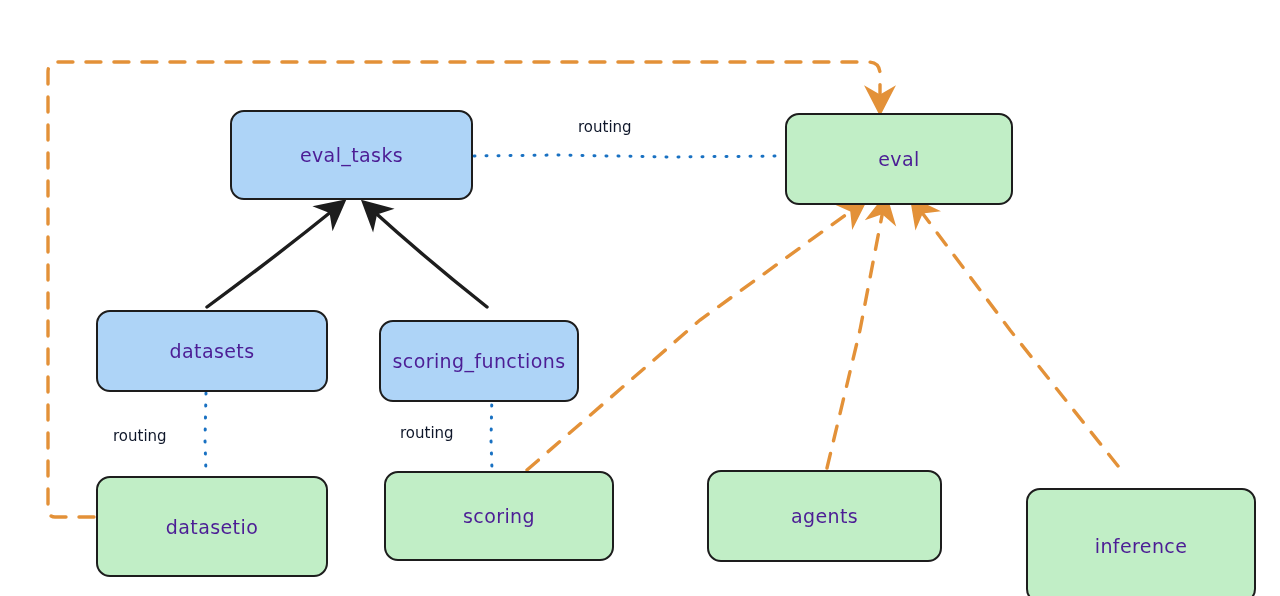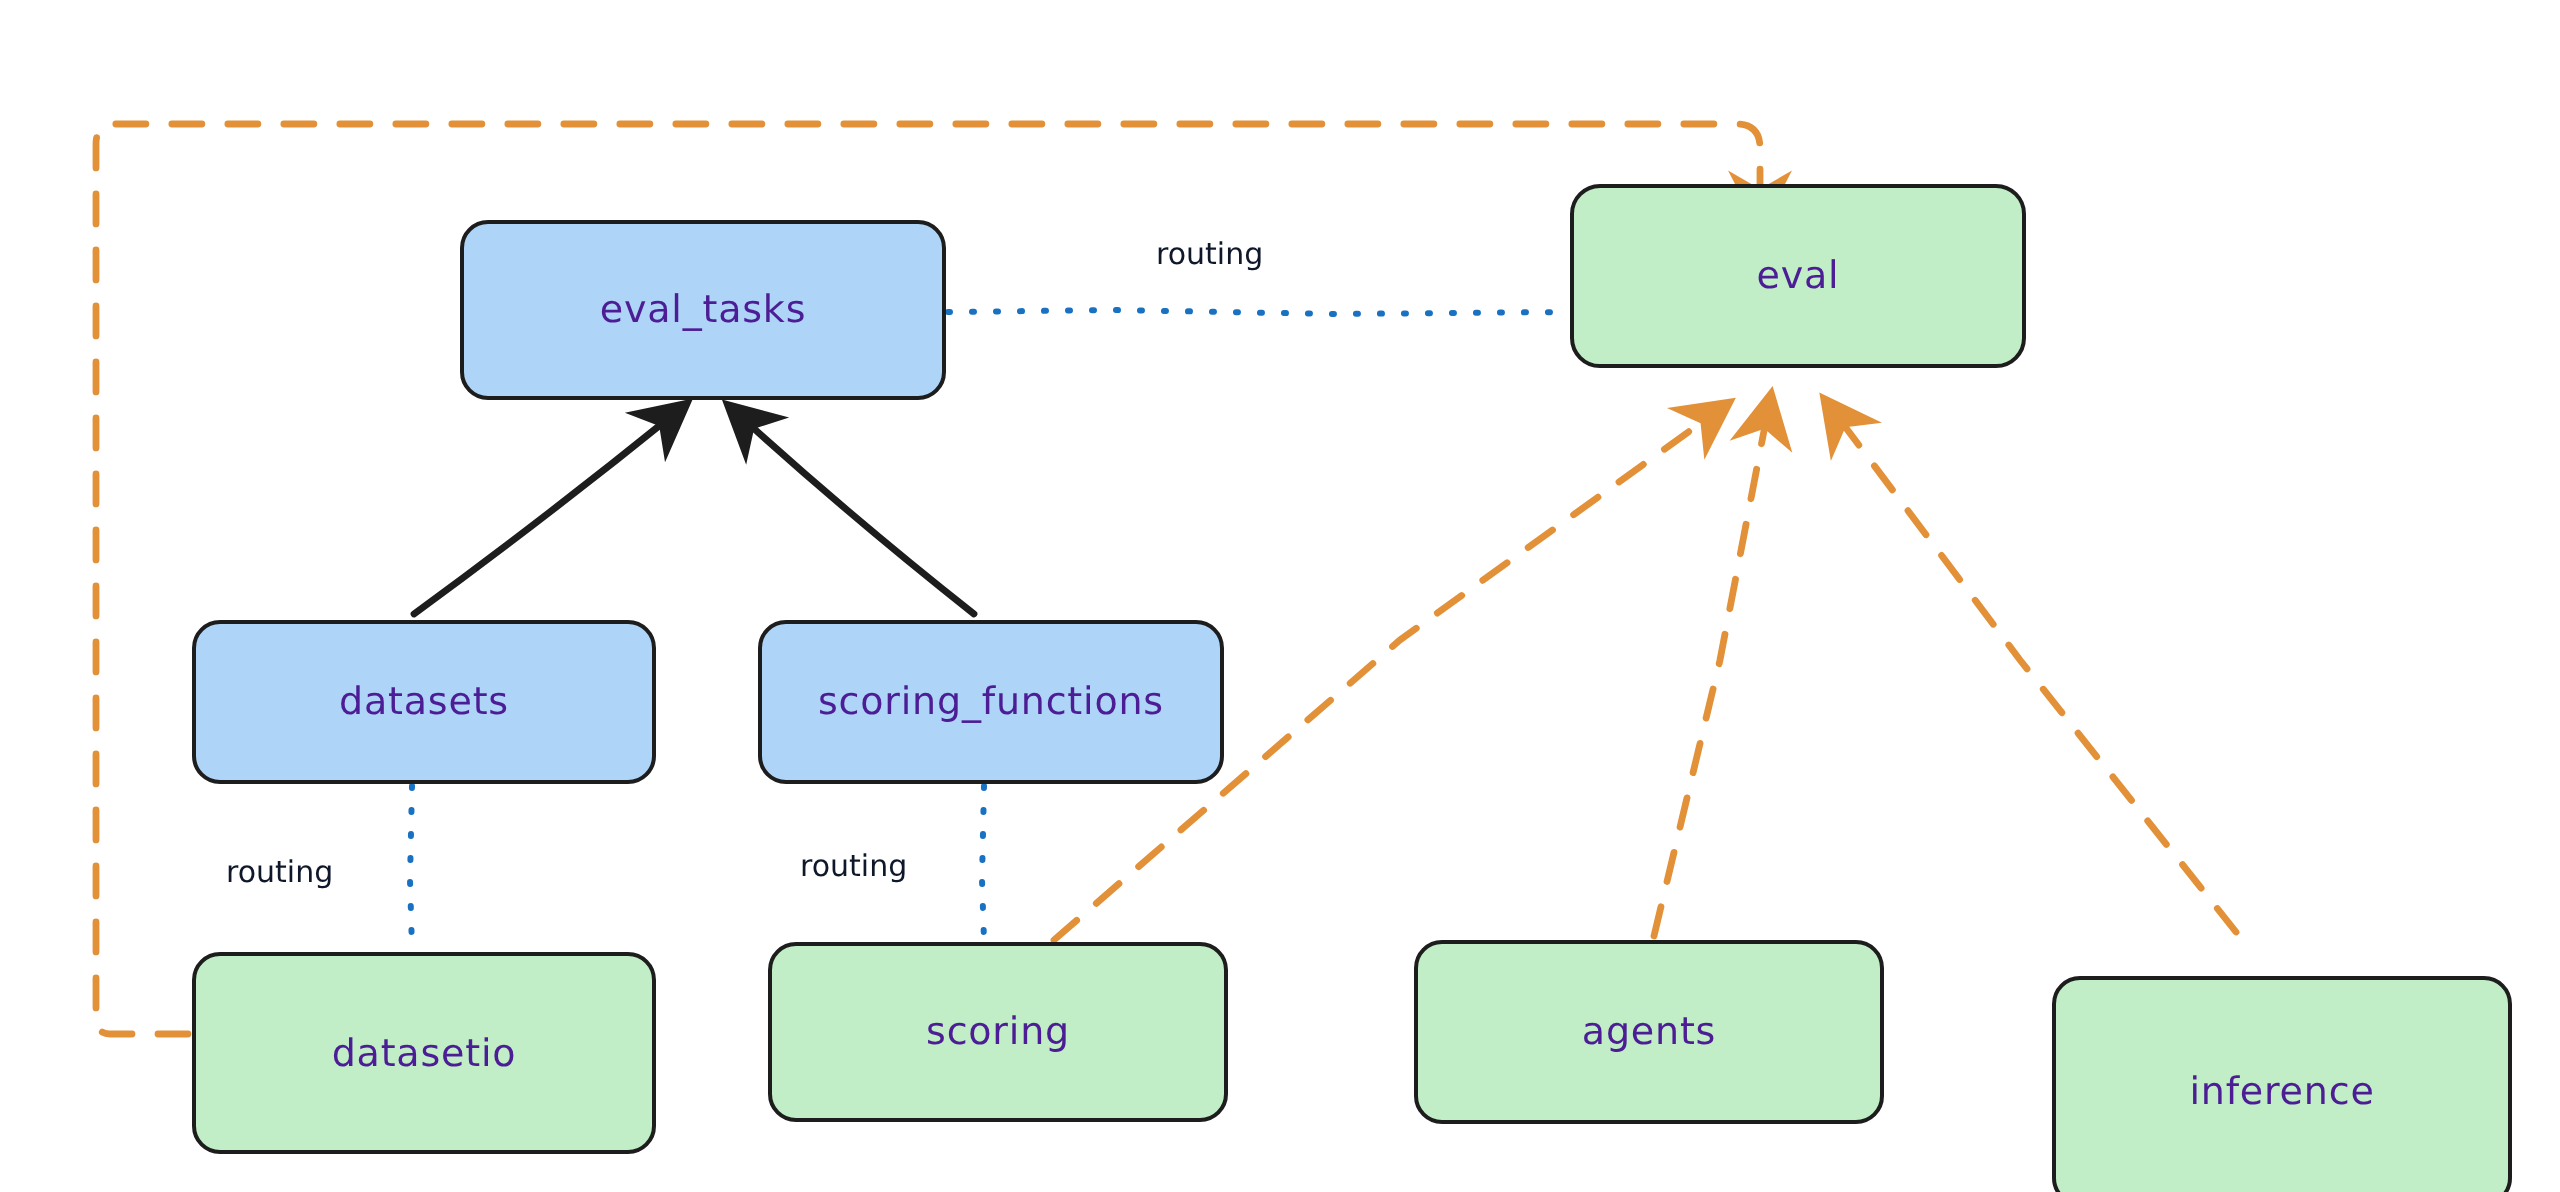--- a/index.html
+++ b/index.html
@@ -48,29 +48,29 @@
 
     <path d="M827,468 L860,330 L884,205" fill="none" stroke="#e39138" stroke-width="3.4" stroke-linecap="round" stroke-dasharray="15 13" marker-end="url(#arrow-orange)"></path>
 
     <path d="M1118,466 L1010,330 L917,206" fill="none" stroke="#e39138" stroke-width="3.4" stroke-linecap="round" stroke-dasharray="15 13" marker-end="url(#arrow-orange)"></path>
   </svg>
 
   <div class="node blue" style="left:230px;top:110px;width:243px;height:90px;">
     <span class="label">eval_tasks</span>
   </div>
 
-  <div class="node green" style="left:785px;top:92px;width:228px;height:92px;border-radius:15px;">
+  <div class="node green" style="left:785px;top:113px;width:228px;height:92px;">
     <span class="label">eval</span>
   </div>
 
   <div class="node blue" style="left:96px;top:310px;width:232px;height:82px;">
     <span class="label">datasets</span>
   </div>
 
-  <div class="node blue" style="left:379px;top:310px;width:233px;height:82px;">
+  <div class="node blue" style="left:379px;top:320px;width:200px;height:82px;">
     <span class="label">scoring_functions</span>
   </div>
 
   <div class="node green" style="left:96px;top:476px;width:232px;height:101px;">
     <span class="label">datasetio</span>
   </div>
 
   <div class="node green" style="left:384px;top:471px;width:230px;height:90px;">
     <span class="label">scoring</span>
   </div>

